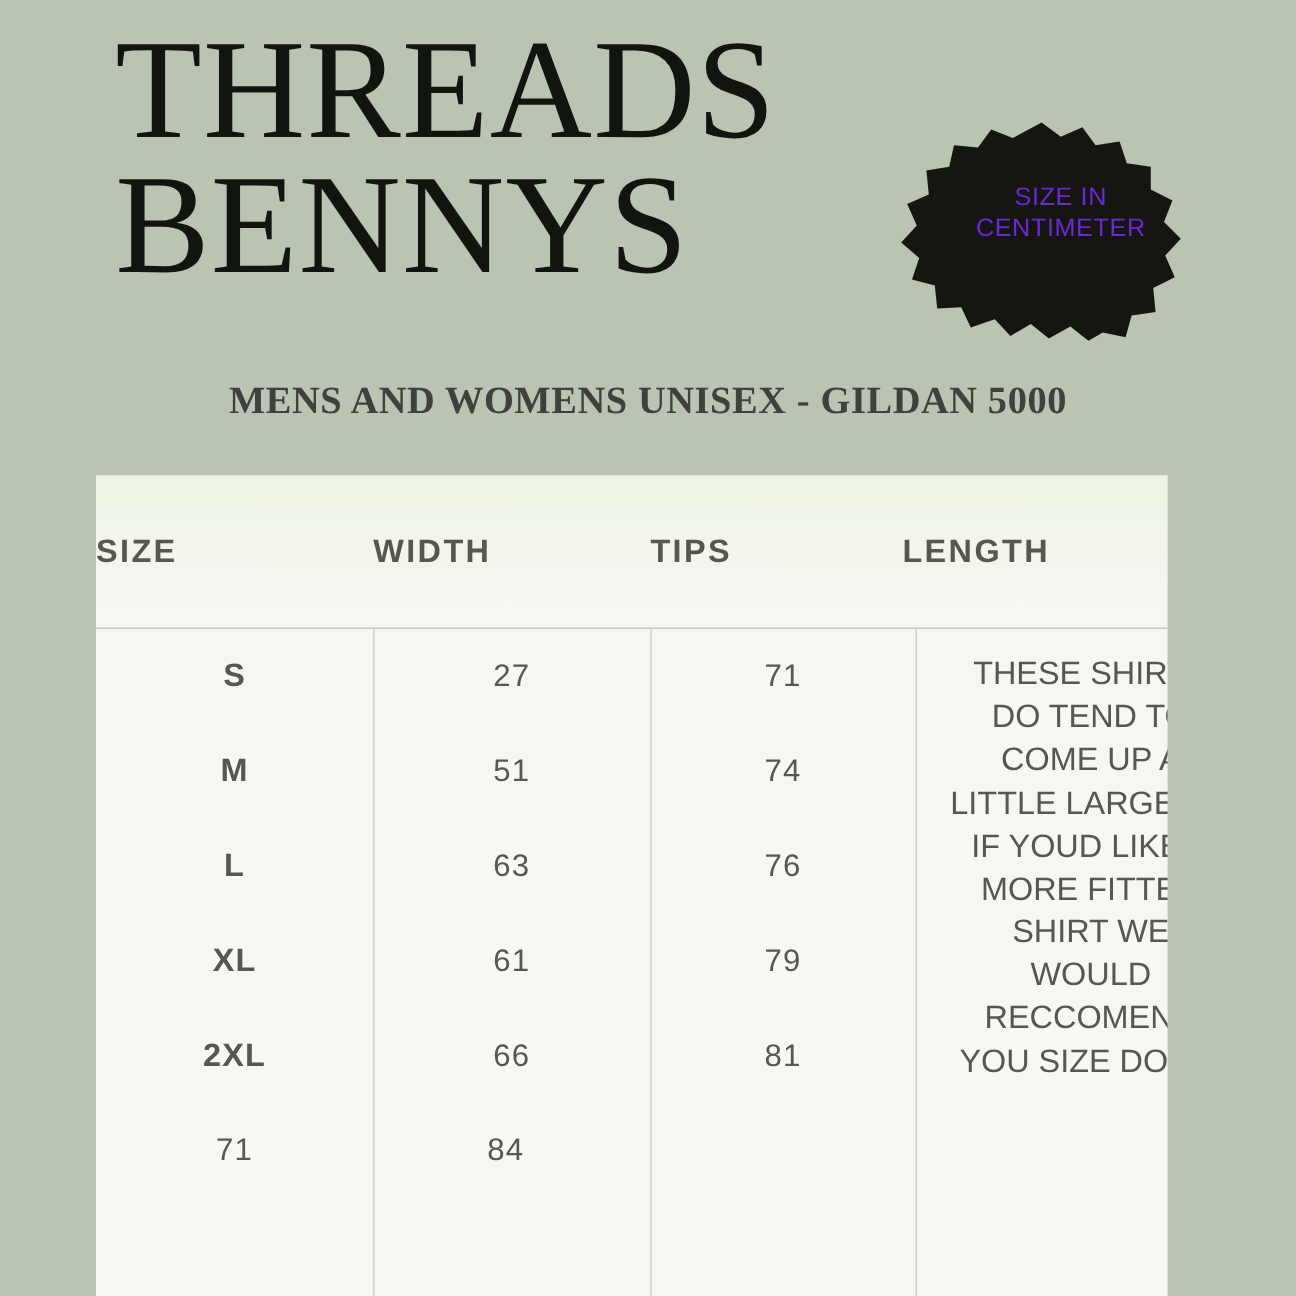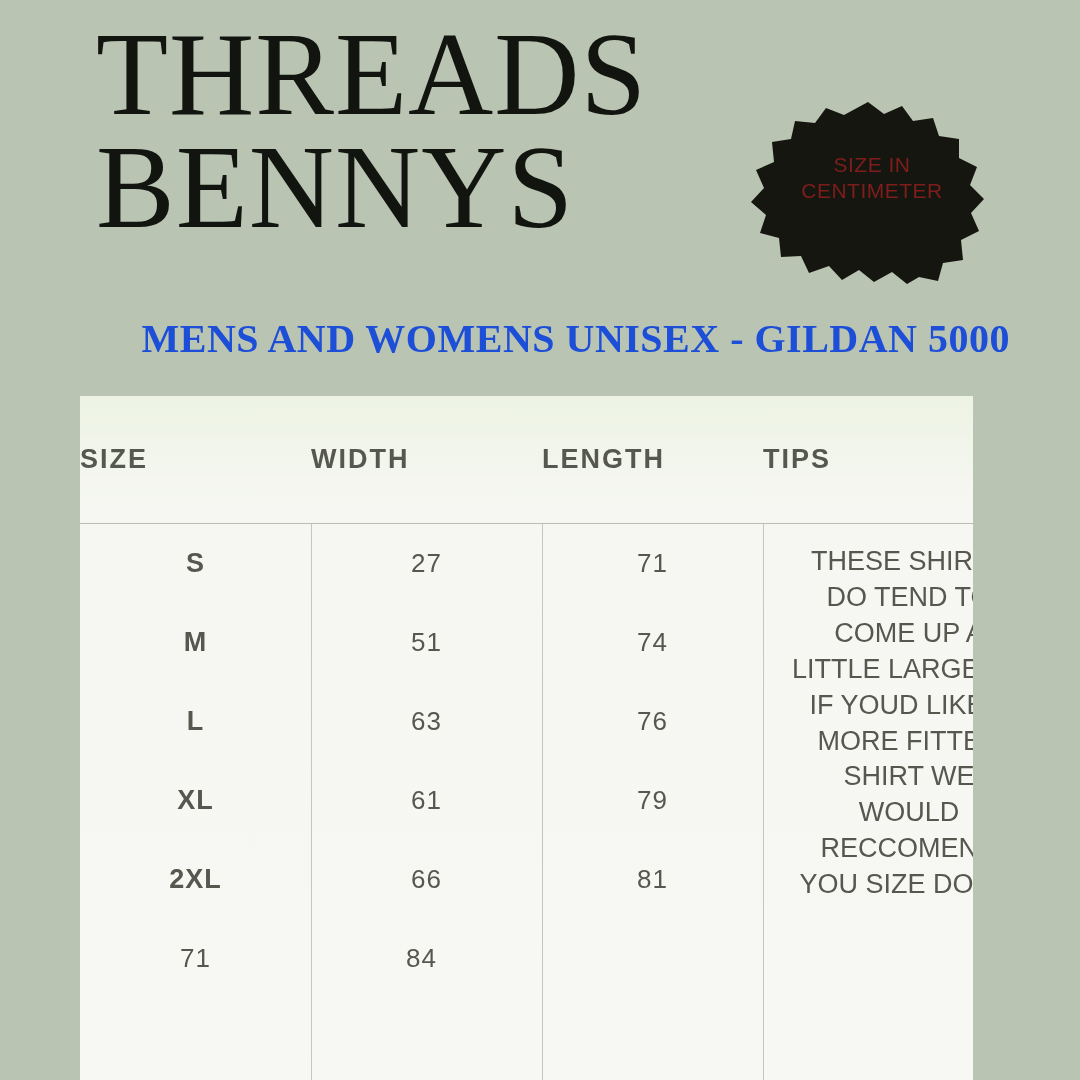--- a/index.html
+++ b/index.html
@@ -37,49 +37,49 @@
   }
   .brand-line {
     display: block;
     white-space: nowrap;
   }
   .subtitle {
     position: absolute;
     left: 70px;
     top: 315px;
     width: 940px;
-    text-align: right;
-    color: #1d4ed8;
+    text-align: center;
+    color: #404040;
     font-family: "Liberation Serif", serif;
-    font-size: 40px;
+    font-size: 32px;
     font-weight: 700;
     letter-spacing: 0.5px;
     white-space: nowrap;
   }
 
   
   .badge {
     position: absolute;
     left: 750px;
     top: 100px;
     width: 236px;
     height: 185px;
   }
   .badge svg {
     display: block;
     width: 236px;
     height: 185px;
   }
   .badge-text {
     position: absolute;
-    left: 4px;
+    left: 16px;
     top: 52px;
     width: 236px;
     text-align: center;
-    color: #7f1d1d;
+    color: #6d28d9;
     font-family: "Liberation Sans", sans-serif;
     font-size: 21px;
     line-height: 1.25;
     letter-spacing: 0.5px;
   }
   .badge-text span {
     display: block;
   }
 
   
@@ -185,22 +185,22 @@
       <span>CENTIMETER</span>
     </div>
   </div>
 </div>
 
 <div class="card">
 
   <div class="thead">
     <div class="th col-size">SIZE</div>
     <div class="th col-width">WIDTH</div>
+    <div class="th col-tips">TIPS</div>
     <div class="th col-length">LENGTH</div>
-    <div class="th col-tips">TIPS</div>
   </div>
 
   <div class="tbody">
     <div class="vline v1"></div>
     <div class="vline v2"></div>
     <div class="vline v3"></div>
 
     <div class="rows">
       <div class="row">
         <div class="cell-size">S</div>

